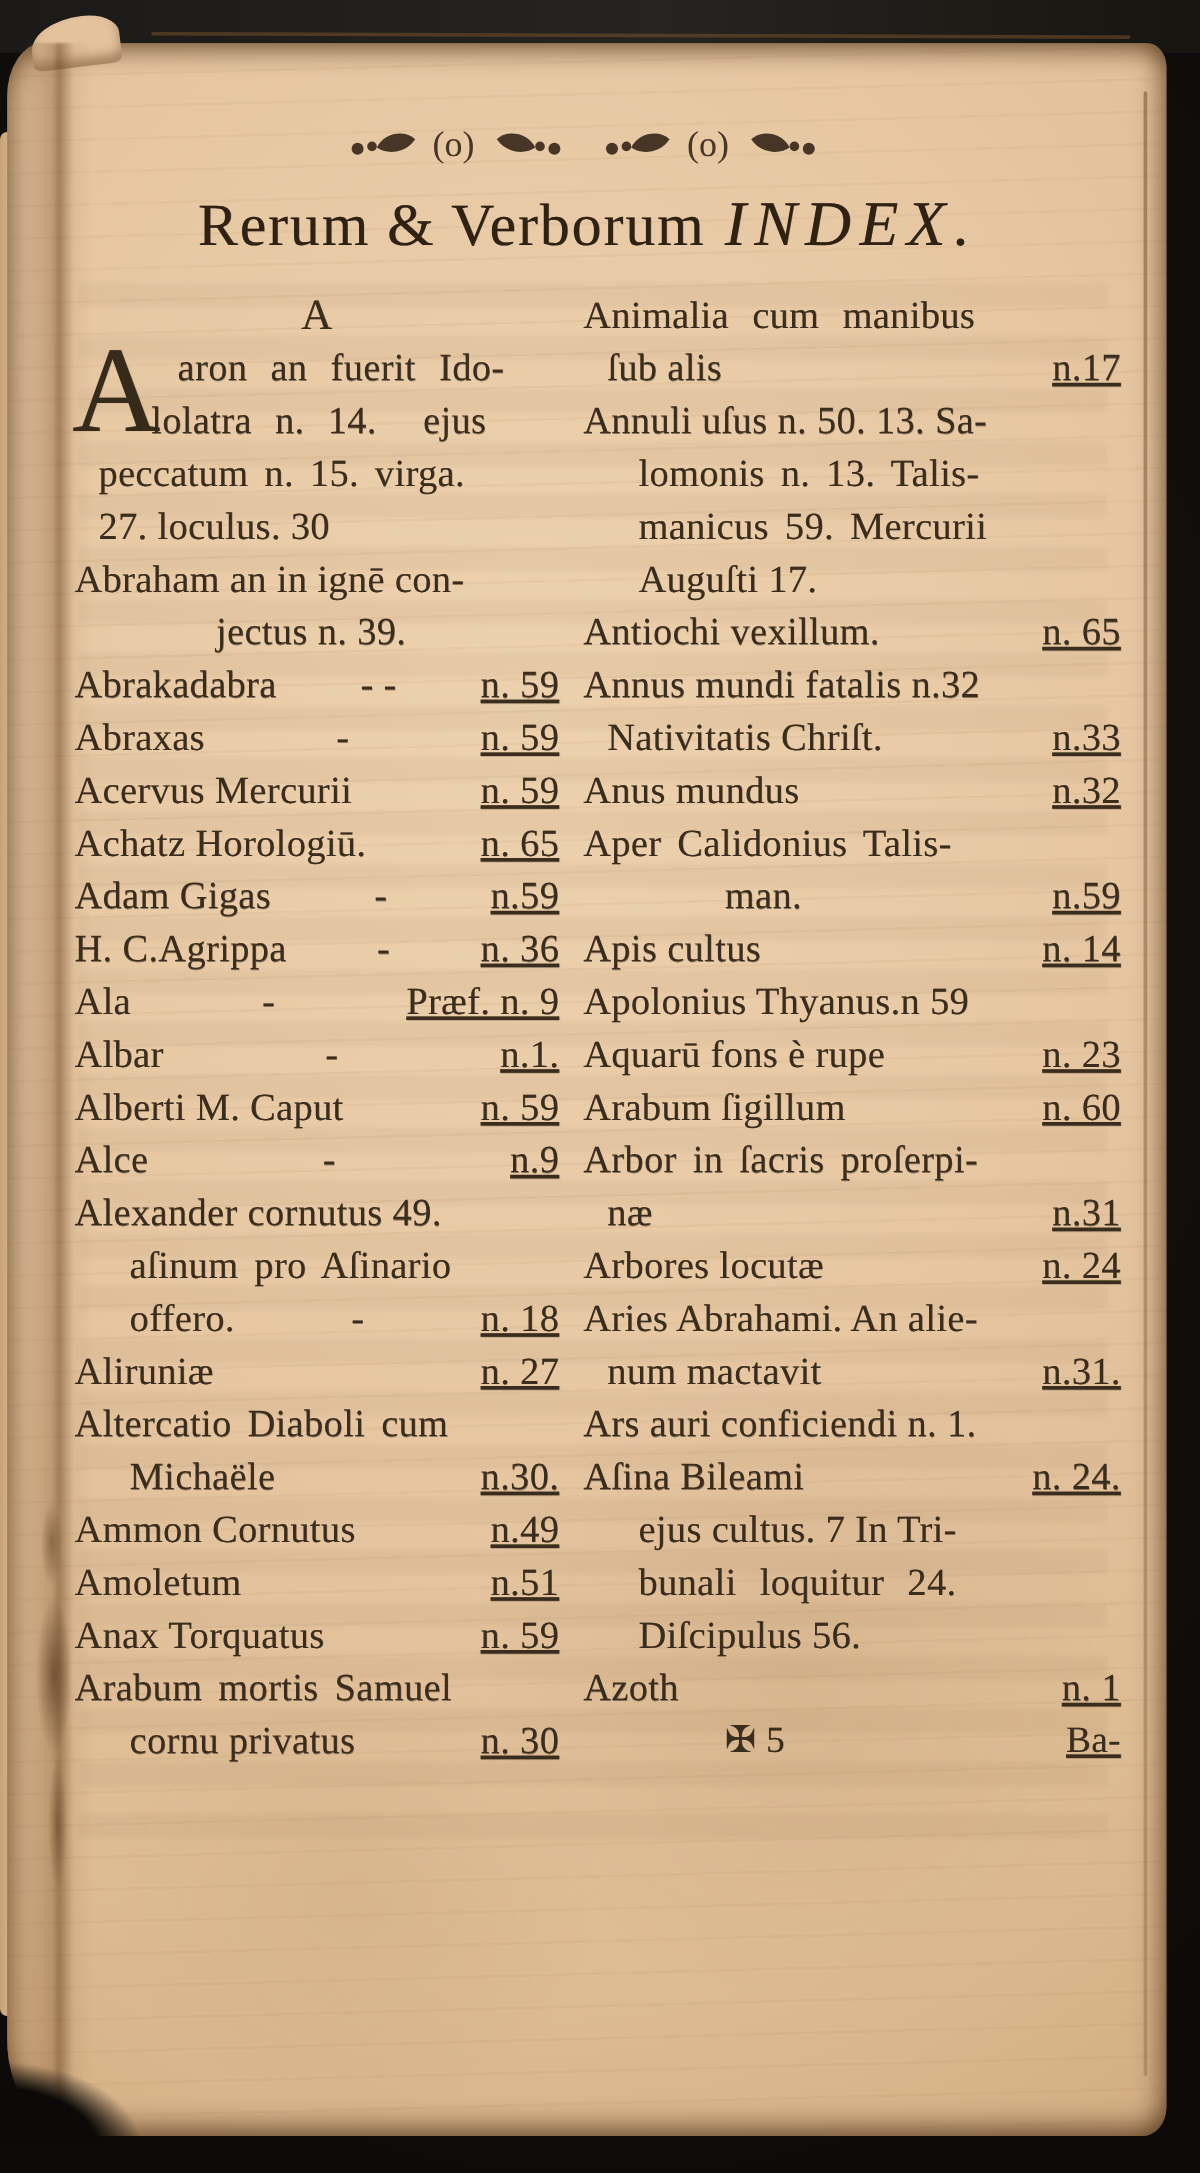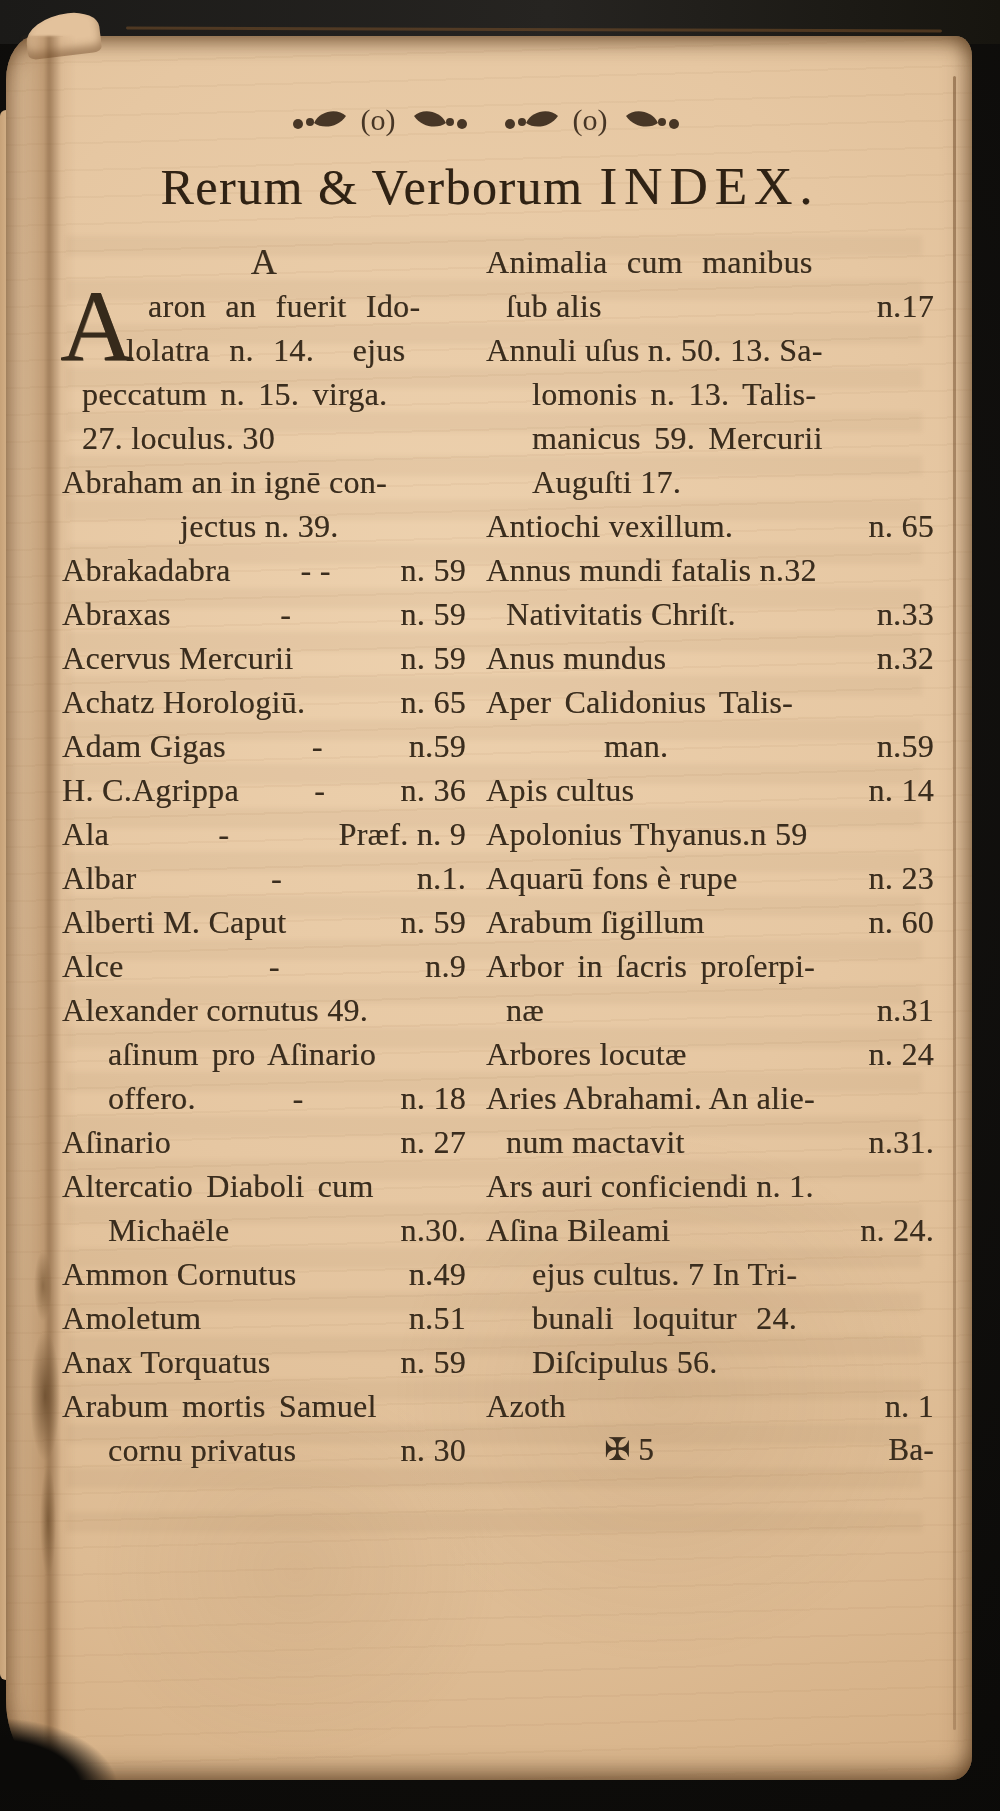--- a/index.html
+++ b/index.html
@@ -49,32 +49,32 @@
   .s3{left:34px;top:1430px;width:16px;height:110px;
     background:radial-gradient(closest-side,rgba(92,62,30,.5),rgba(92,62,30,0));}
   .wedge{position:absolute;left:-10px;bottom:-10px;width:190px;height:120px;z-index:4;pointer-events:none;
     background:radial-gradient(170px 100px at 0% 100%, #0b0a08 50%, rgba(11,10,8,0) 72%);}
 
   .header{position:absolute;top:62px;left:48px;width:872px;text-align:center;z-index:3;color:#473626;}
   .ornament{display:inline-block;}
   .title{margin-top:10px;white-space:nowrap;color:#2f2214;
     text-shadow:.4px .4px .5px rgba(47,34,20,.5);}
   .tmain{font-size:50px;letter-spacing:1.5px;}
-  .tindex{font-size:53px;letter-spacing:7px;margin-left:12px;}
+  .tindex{font-size:53px;letter-spacing:7px;margin-left:12px;font-style:italic;}
 
   .cols{position:absolute;top:204px;left:56px;width:872px;display:flex;gap:20px;z-index:3;
     color:#3a2d1e;font-size:32px;line-height:44px;letter-spacing:.3px;
     text-shadow:.35px .35px .4px rgba(58,45,30,.55);}
   .col{position:relative;}
   .col.left{width:404px;}
   .col.right{width:448px;}
   .line{display:flex;align-items:baseline;height:44px;white-space:pre;}
   .line .t{flex:none;}
   .line .dash{flex:1;text-align:center;}
-  .line .num{flex:none;margin-left:auto;text-align:right;}
+  .line .num{flex:none;margin-left:auto;text-align:right;text-decoration:underline;}
   .center{justify-content:center;}
   .sect{font-size:36px;}
   .i1{padding-left:20px;}
   .i2{padding-left:46px;}
   .i3{padding-left:118px;}
   .dc1{padding-left:86px;}
   .dc2{padding-left:64px;font-family:Liberation Serif, serif;}
   .w1{word-spacing:5px;}
   .w2{word-spacing:11px;}
   .dropcap{position:absolute;left:-2px;top:40px;font-size:102px;line-height:92px;
@@ -144,21 +144,21 @@
           <div class="line"><span class="t">Achatz Horologiū.</span><span class="num">n. 65</span></div>
           <div class="line"><span class="t">Adam Gigas</span><span class="dash">-</span><span class="num">n.59</span></div>
           <div class="line"><span class="t">H. C.Agrippa</span><span class="dash">-</span><span class="num">n. 36</span></div>
           <div class="line"><span class="t">Ala</span><span class="dash">-</span><span class="num">Præf. n. 9</span></div>
           <div class="line"><span class="t">Albar</span><span class="dash">-</span><span class="num">n.1.</span></div>
           <div class="line"><span class="t">Alberti M. Caput</span><span class="num">n. 59</span></div>
           <div class="line"><span class="t">Alce</span><span class="dash">-</span><span class="num">n.9</span></div>
           <div class="line"><span class="t">Alexander cornutus 49.</span></div>
           <div class="line i2 w1"><span class="t">aſinum pro Aſinario</span></div>
           <div class="line i2"><span class="t">offero.</span><span class="dash">-</span><span class="num">n. 18</span></div>
-          <div class="line"><span class="t">Aſinario</span><span class="num">n. 27</span></div>
+          <div class="line"><span class="t">Aliruniæ</span><span class="num">n. 27</span></div>
           <div class="line w1"><span class="t">Altercatio Diaboli cum</span></div>
           <div class="line i2"><span class="t">Michaële</span><span class="num">n.30.</span></div>
           <div class="line"><span class="t">Ammon Cornutus</span><span class="num">n.49</span></div>
           <div class="line"><span class="t">Amoletum</span><span class="num">n.51</span></div>
           <div class="line"><span class="t">Anax Torquatus</span><span class="num">n. 59</span></div>
           <div class="line w1"><span class="t">Arabum mortis Samuel</span></div>
           <div class="line i2"><span class="t">cornu privatus</span><span class="num">n. 30</span></div>
         </div>
       <div class="col right">
           <div class="line w2"><span class="t">Animalia cum manibus</span></div>

